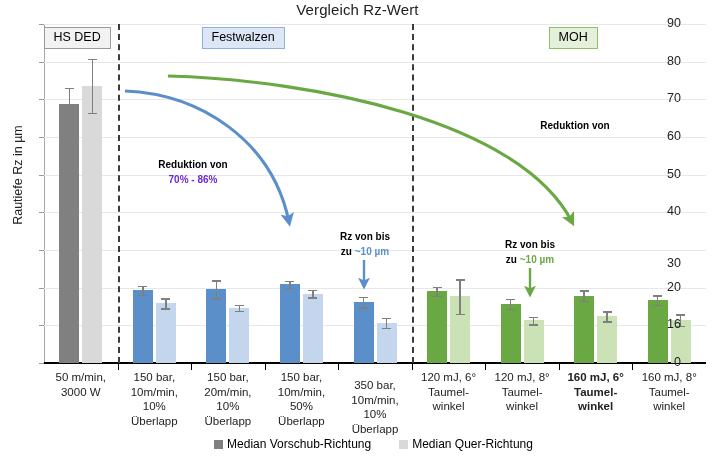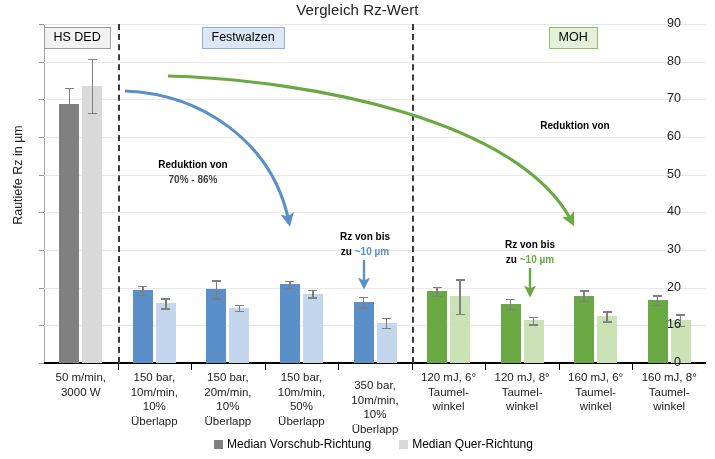--- a/index.html
+++ b/index.html
@@ -159,21 +159,21 @@
       <div class="ytick-label" style="top: 53.6667px;">80</div>
       <div class="ytick-mark" style="top: 61.6667px;"></div>
       <div class="ytick-label" style="top: 91.3333px;">70</div>
       <div class="ytick-mark" style="top: 99.3333px;"></div>
       <div class="ytick-label" style="top: 129px;">60</div>
       <div class="ytick-mark" style="top: 137px;"></div>
       <div class="ytick-label" style="top: 166.667px;">50</div>
       <div class="ytick-mark" style="top: 174.667px;"></div>
       <div class="ytick-label" style="top: 204.333px;">40</div>
       <div class="ytick-mark" style="top: 212.333px;"></div>
-      <div class="ytick-label" style="top: 242px;">30</div>
+      <div class="ytick-label" style="top: 256px;">30</div>
       <div class="ytick-mark" style="top: 250px;"></div>
       <div class="ytick-label" style="top: 279.667px;">20</div>
       <div class="ytick-mark" style="top: 287.667px;"></div>
       <div class="ytick-label" style="top: 317.333px;">16</div>
       <div class="ytick-mark" style="top: 325.333px;"></div>
       <div class="ytick-label" style="top: 355px;">0</div>
       <div class="ytick-mark" style="top: 363px;"></div>
     </div>
   <div id="seps">
       <div class="sep" style="left: 117.556px;"></div>
@@ -222,37 +222,37 @@
         <div>Taumel-</div>
         <div>winkel</div>
       </div>
       <div class="xtick" style="left: 411.778px;"></div>
       <div class="xlab" style="left: 485.333px; width: 73.5556px; top: 370px;">
         <div>120 mJ, 8°</div>
         <div>Taumel-</div>
         <div>winkel</div>
       </div>
       <div class="xtick" style="left: 485.333px;"></div>
-      <div class="xlab" style="left: 558.889px; width: 73.5556px; top: 370px;">
+      <div class="xlab" style="left: 558.889px; width: 73.5556px; top: 370px; font-weight: bold;">
         <div>160 mJ, 6°</div>
         <div>Taumel-</div>
         <div>winkel</div>
       </div>
       <div class="xtick" style="left: 558.889px;"></div>
       <div class="xlab" style="left: 632.444px; width: 73.5556px; top: 370px;">
         <div>160 mJ, 8°</div>
         <div>Taumel-</div>
         <div>winkel</div>
       </div>
       <div class="xtick" style="left: 632.444px;"></div>
     </div>
   <div id="annos">
       <div class="anno" style="left: 128px; top: 157px; width: 130px;">
         <div><b>Reduktion von</b></div>
-        <div><span class="v" style="color: #404040;">70% - 86%</span></div>
+        <div><span class="v" style="color: #6d28d9;">70% - 86%</span></div>
       </div>
       <div class="anno" style="left: 505px; top: 118px; width: 140px;">
         <div><b>Reduktion von</b></div>
       </div>
       <div class="anno" style="left: 322px; top: 229px; width: 86px;">
         <div><b>Rz von bis</b></div>
         <div><b>zu </b><span class="v" style="color: rgb(91, 143, 201);">~10 µm</span></div>
       </div>
       <div class="anno" style="left: 487px; top: 237px; width: 86px;">
         <div><b>Rz von bis</b></div>

